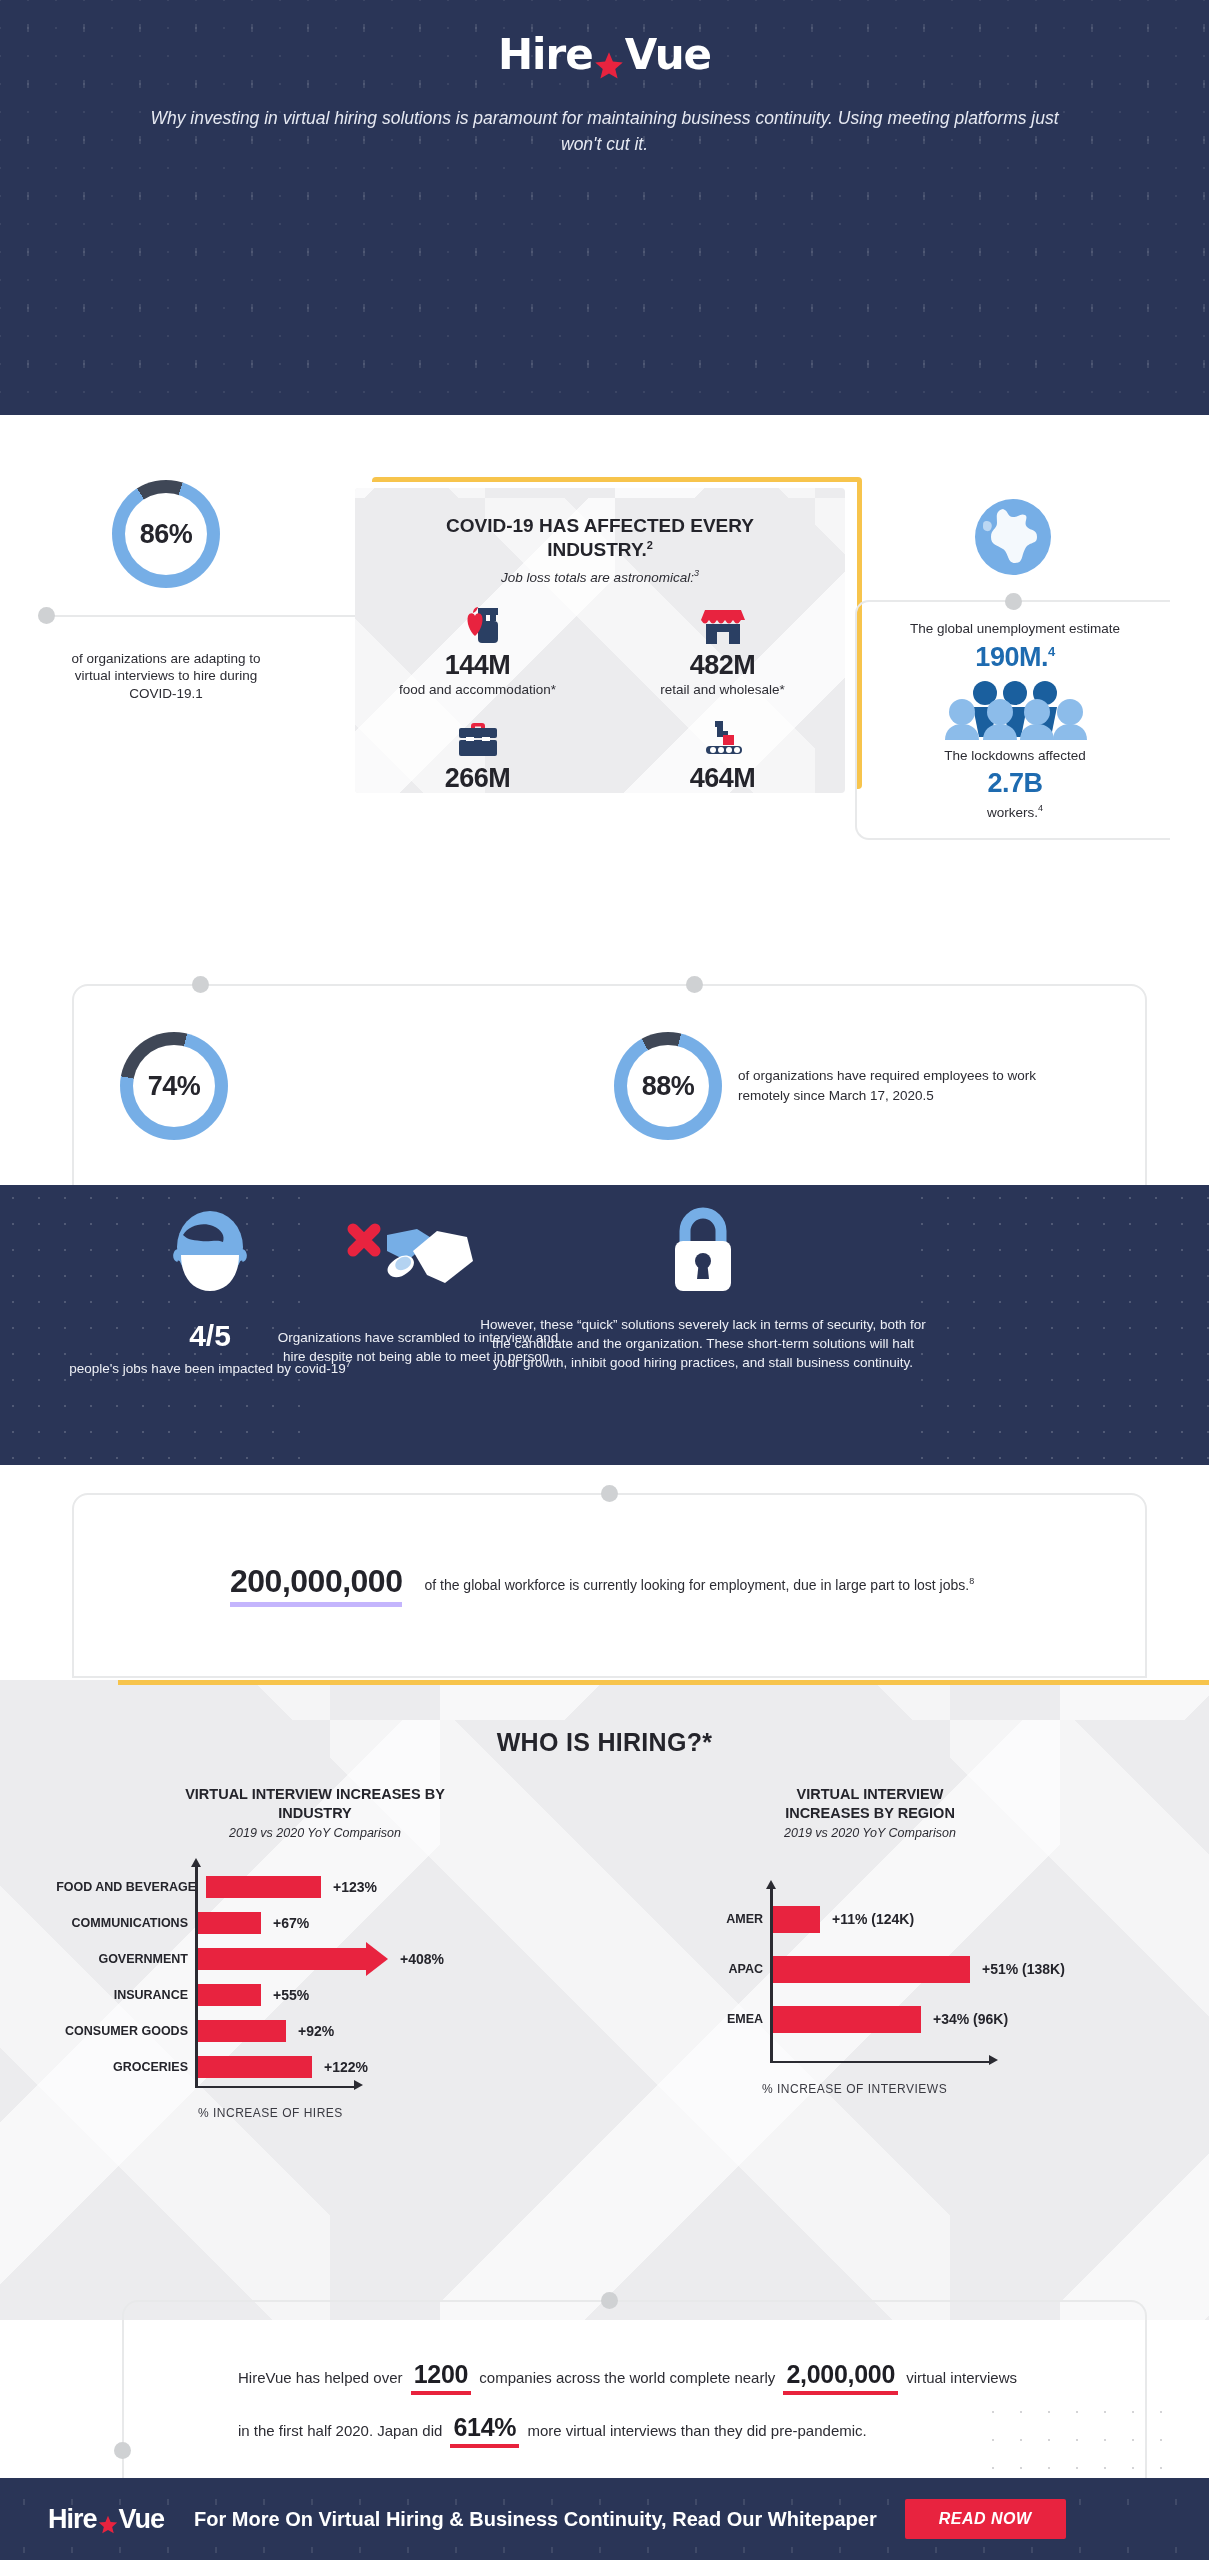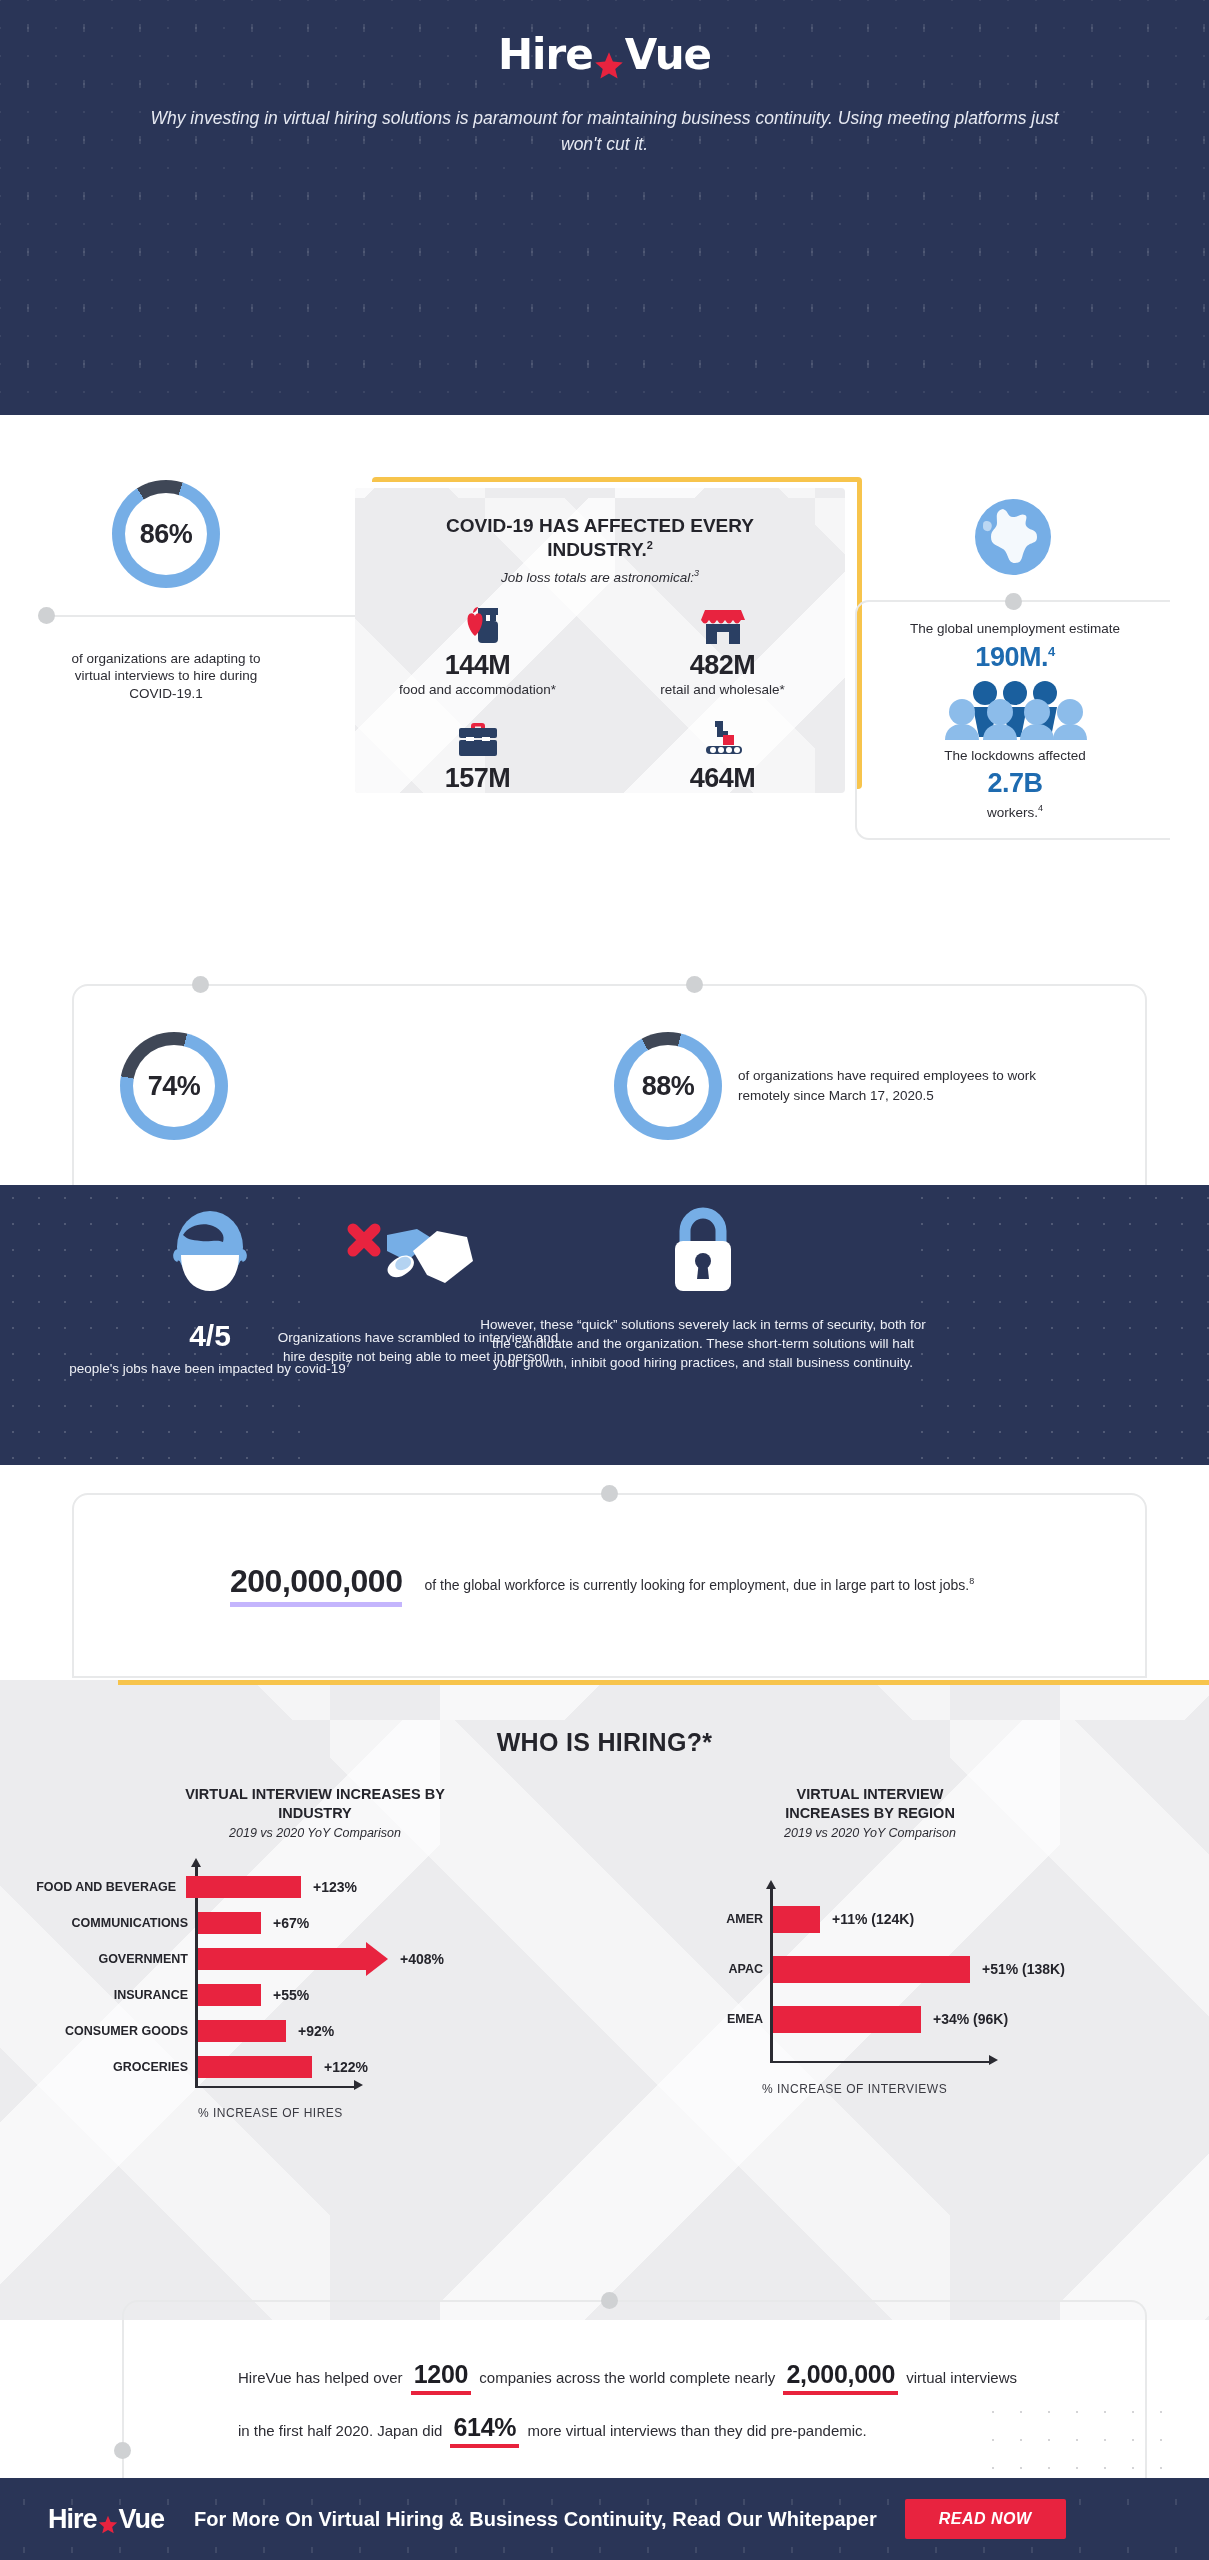--- a/index.html
+++ b/index.html
@@ -325,21 +325,21 @@
         <div class="cell">
           <div class="ic">
             <svg width="52" height="42" viewBox="0 0 52 42">
               <path d="M19 11V9a3 3 0 013-3h8a3 3 0 013 3v2h-4V9.5h-6V11z" fill="#e8233f"></path>
               <rect x="7" y="11" width="38" height="10" rx="2" fill="#2a3f63"></rect>
               <rect x="7" y="23" width="38" height="16" rx="2" fill="#2a3f63"></rect>
               <rect x="14" y="20" width="8" height="4" fill="#fff"></rect>
                 <rect x="30" y="20" width="8" height="4" fill="#fff"></rect>
             </svg>
           </div>
-          <div class="big">157M</div>
+          <div class="big">266M</div>
 
         </div>
 
         <div class="cell">
           <div class="ic">
             <svg width="52" height="42" viewBox="0 0 52 42">
               <path d="M18 4h8v16h-6V10h-2z" fill="#2a3f63"></path>
               <path d="M26 14h5v5h-5z" fill="#2a3f63"></path>
               <rect x="26" y="18" width="11" height="10" fill="#e8233f"></rect>
               <rect x="9" y="29" width="36" height="8" rx="4" fill="#2a3f63"></rect>
@@ -496,21 +496,21 @@
       <div class="chart" style="width:600px; padding-left:30px;">
         <div class="ct" style="padding:0 130px;">VIRTUAL INTERVIEW INCREASES BY INDUSTRY</div>
         <div class="cs">2019 vs 2020 YoY Comparison</div>
 
         <div class="plot" style="height:240px;">
           <div class="axis-v" style="left:165px; top:10px; height:222px;"></div>
           <div class="arrow-up" style="left:161px; top:2px;"></div>
           <div class="axis-h" style="left:165px; top:230px; width:160px;"></div>
           <div class="arrow-right" style="left:324px; top:224.5px;"></div>
 
-          <div class="brow" style="left:156px; top:20px;">
+          <div class="brow" style="left:176px; top:20px;">
             <span class="nm">FOOD AND BEVERAGE</span>
             <span class="bar" style="width:115px;"></span>
             <span class="vl">+123%</span>
           </div>
 
           <div class="brow" style="left:168px; top:56px;">
             <span class="nm">COMMUNICATIONS</span>
             <span class="bar" style="width:63px;"></span>
             <span class="vl">+67%</span>
           </div>

